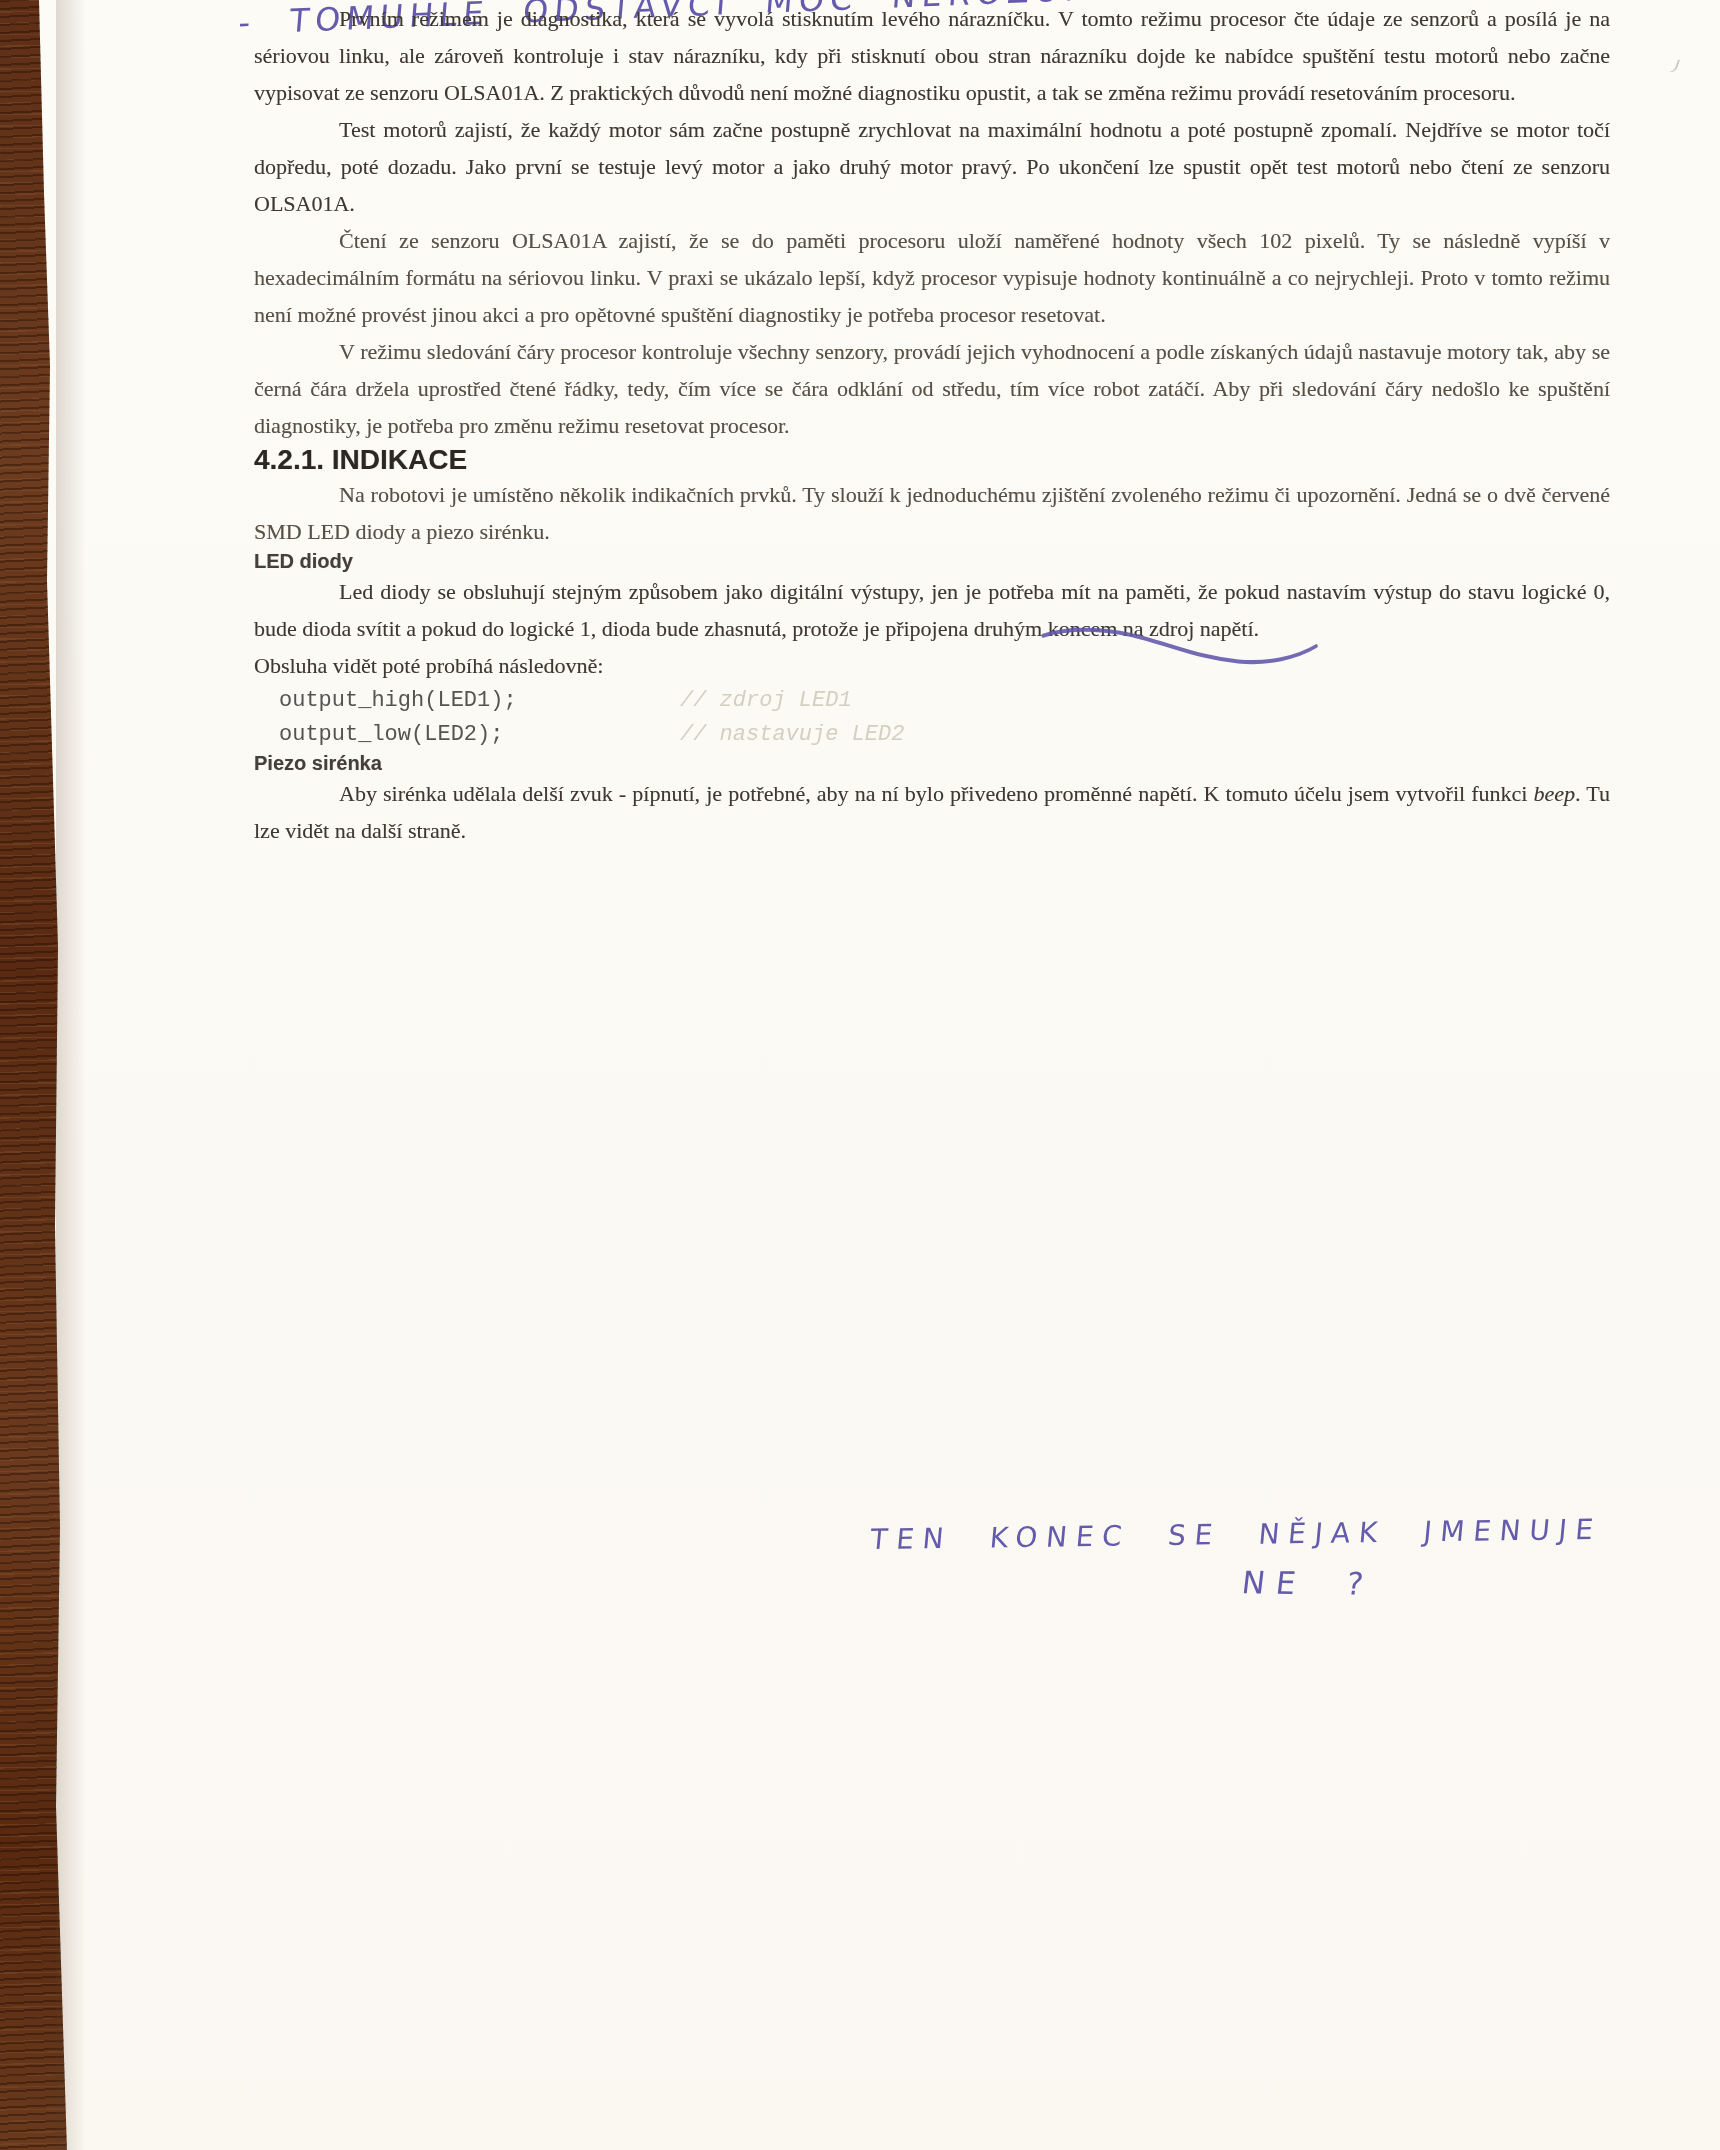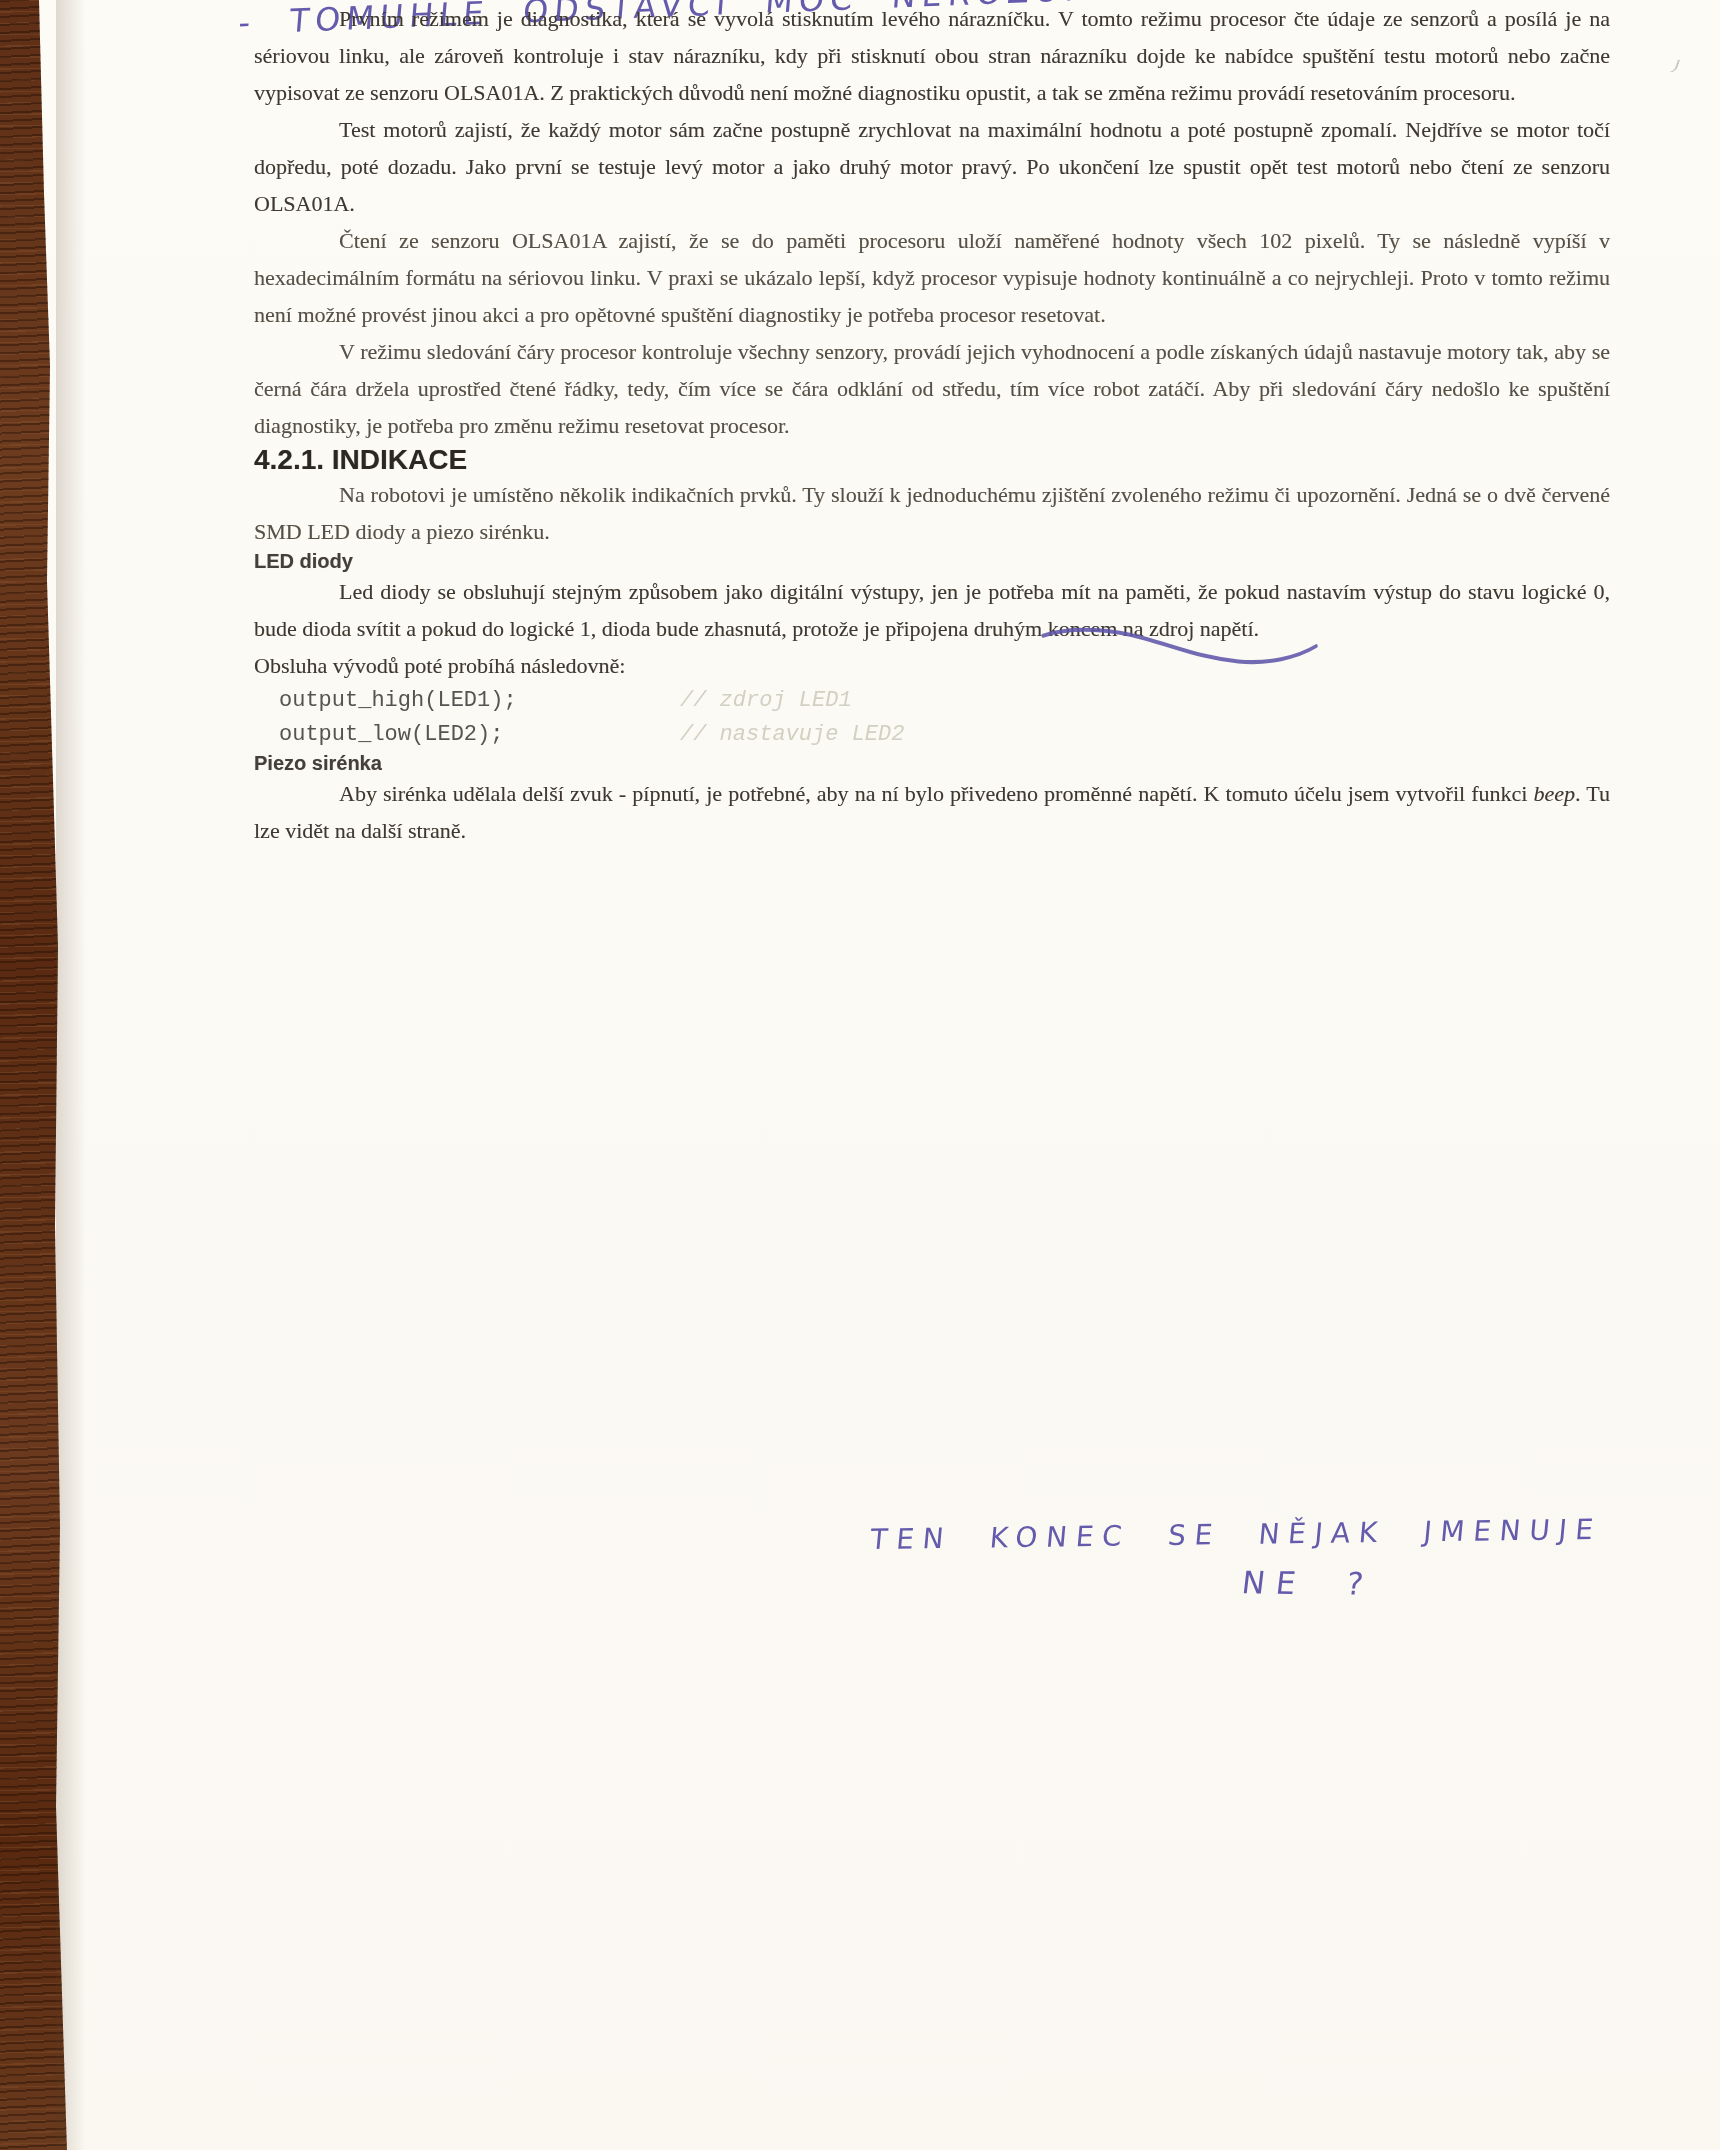--- a/index.html
+++ b/index.html
@@ -144,21 +144,21 @@
     <h2 class="h-subsection">4.2.1. INDIKACE</h2>
 
     <p class="body indent p6 faded">Na robotovi je umístěno několik indikačních prvků. Ty slouží k jednoduchému zjištění zvoleného režimu či upozornění. Jedná se o dvě červené SMD LED diody a piezo sirénku.</p>
 
     <h3 class="h-run h-led">LED diody</h3>
 
     <p class="body indent p7"><span>Led diody se obsluhují stejným způsobem jako digitální výstupy, jen je potřeba mít na paměti, že pokud nastavím výstup do stavu logické 0, bude dioda svítit a pokud do logické 1, dioda bude zhasnutá, protože je připojena druhým </span><span class="wavy"><svg viewBox="0 0 600 60" preserveAspectRatio="none">
             <path d="M4,16 C70,2 150,8 215,20 C285,33 330,46 405,51 C465,55 525,46 565,30" fill="none" stroke="#5f55a8" stroke-width="5.5" stroke-linecap="round" opacity="0.88"></path>
           </svg><span>koncem na zdroj napětí.</span></span></p>
 
-    <p class="body p-obsluha">Obsluha vývodů poté probíhá následovně:</p>
+    <p class="body p-obsluha">Obsluha vidět poté probíhá následovně:</p>
 
     <div class="code-block">
       <div class="code-line">
         <span class="code-text">output_high(LED1);</span>
         <span class="code-comment">// zdroj LED1</span>
       </div>
       <div class="code-line">
         <span class="code-text">output_low(LED2);</span>
         <span class="code-comment">// nastavuje LED2</span>
       </div>

